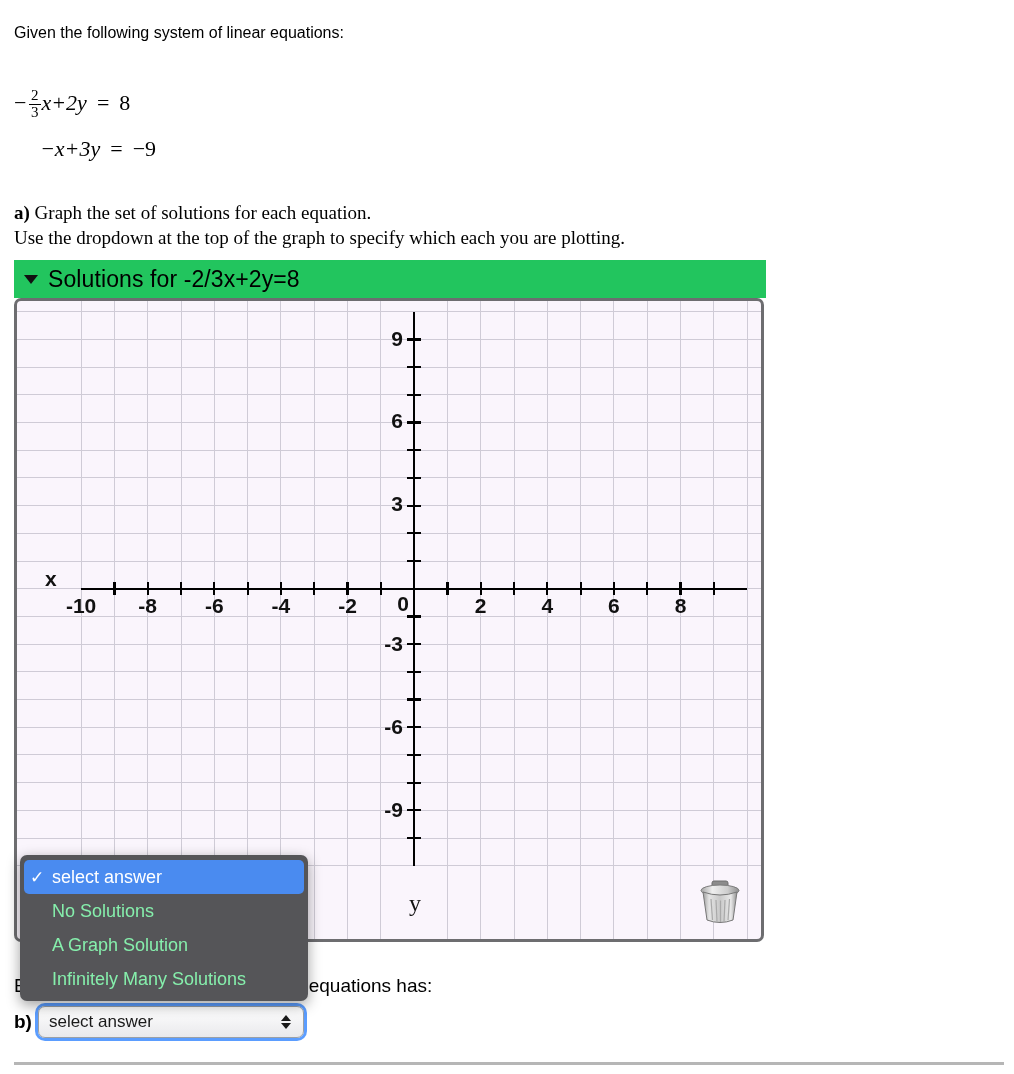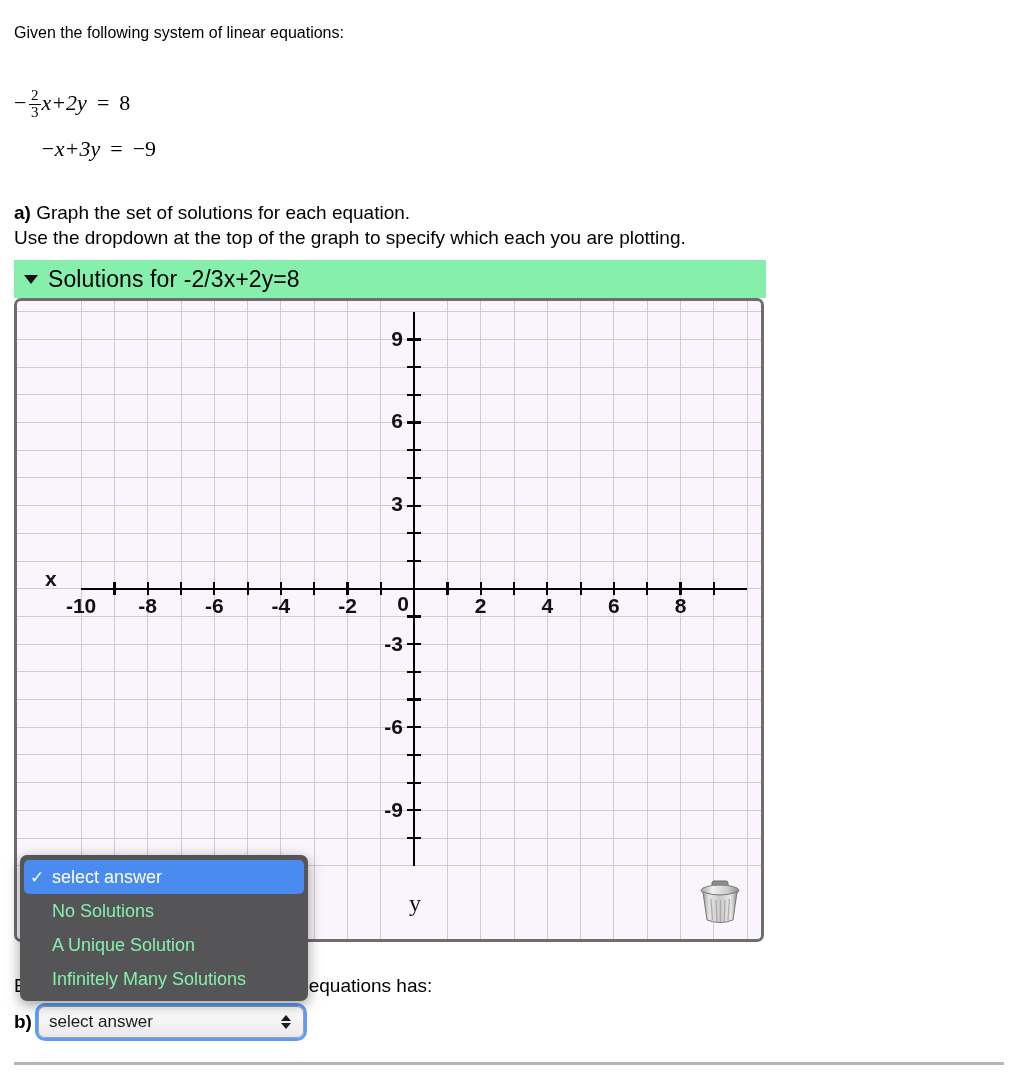--- a/index.html
+++ b/index.html
@@ -65,33 +65,34 @@
   }
   .eq-row.second { padding-left: 26px; text-align: center; }
 
   
   .part-a {
     position: absolute;
     left: 14px;
     top: 200px;
     font-size: 19px;
     line-height: 25px;
+    font-family: Liberation Serif, serif;
   }
   .part-a b { font-weight: bold; }
 
   
   .graph-widget {
     position: absolute;
     left: 14px;
     top: 260px;
     width: 752px;
   }
   .graph-header {
     height: 38px;
-    background: #86efac;
+    background: #22c55e;
     display: flex;
     align-items: center;
     padding-left: 10px;
     box-sizing: border-box;
   }
   .caret {
     width: 0; height: 0;
     border-left: 7px solid transparent;
     border-right: 7px solid transparent;
     border-top: 9px solid #111;
@@ -418,21 +419,21 @@
   <div class="popup-item selected">
     <span class="popup-check">✓</span>
     <span>select answer</span>
   </div>
   <div class="popup-item">
     <span class="popup-check"></span>
     <span>No Solutions</span>
   </div>
   <div class="popup-item">
     <span class="popup-check"></span>
-    <span>A Unique Solution</span>
+    <span>A Graph Solution</span>
   </div>
   <div class="popup-item">
     <span class="popup-check"></span>
     <span>Infinitely Many Solutions</span>
   </div>
 </div>
 
 <div class="part-b-text">Based on the graph, the system of equations has:</div>
 
 <div class="part-b-row">

